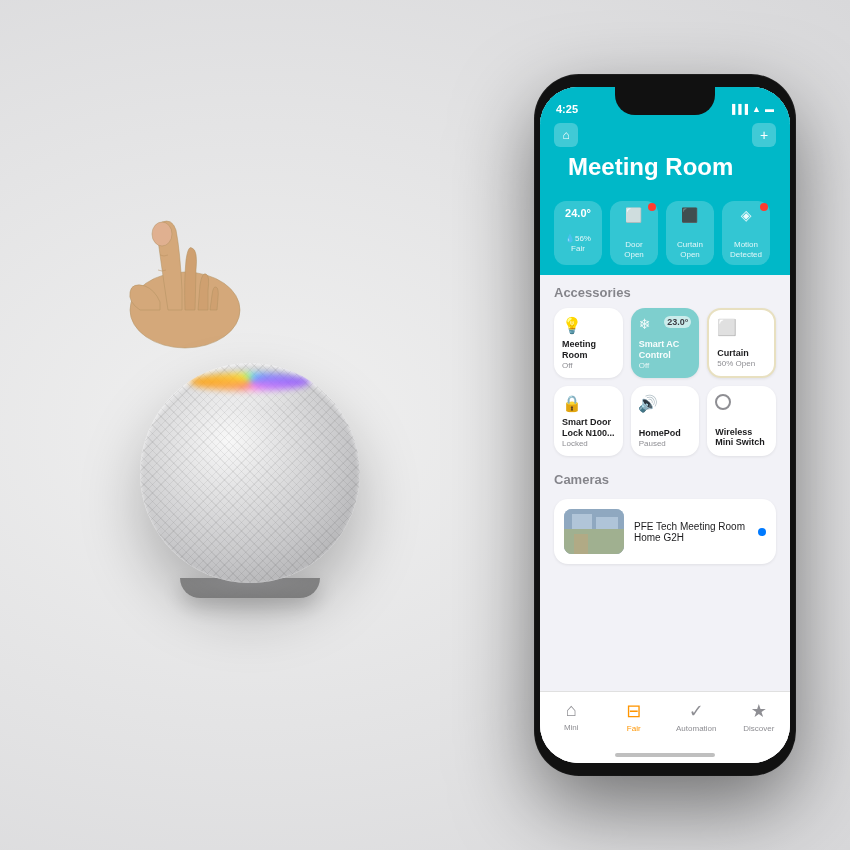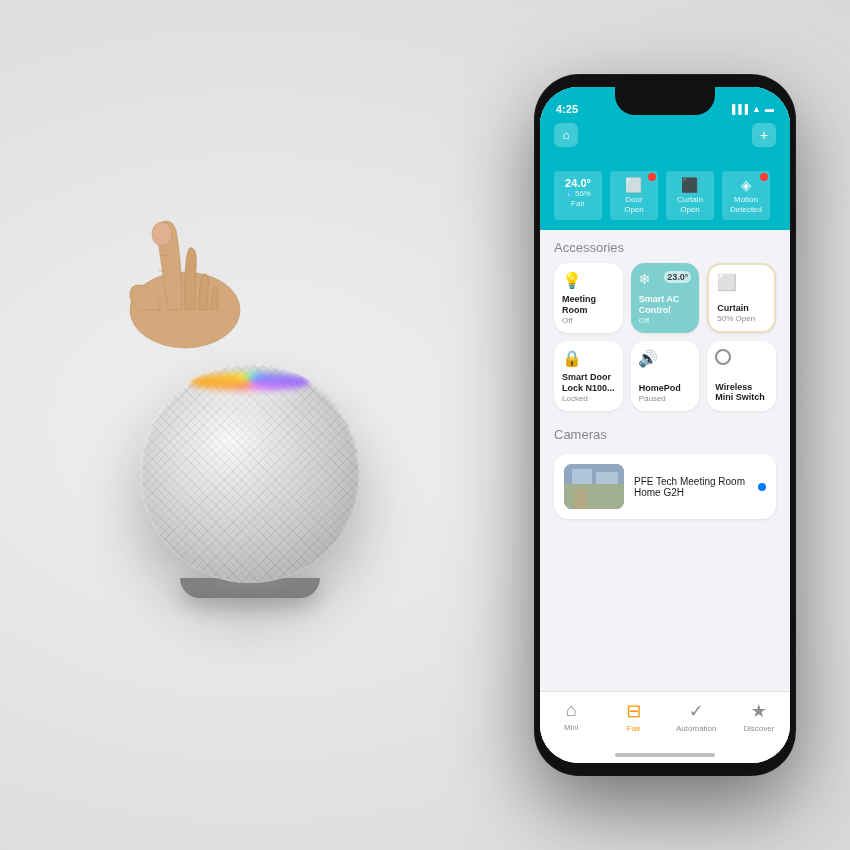--- a/index.html
+++ b/index.html
@@ -231,26 +231,27 @@
     
     .widgets-row {
       display: flex;
       gap: 8px;
       padding: 8px 14px 10px;
       background: #00b8c8;
     }
 
     .widget {
       background: rgba(255,255,255,0.2);
-      border-radius: 4px;
+      border-radius: 12px;
       padding: 6px 8px;
       display: flex;
       flex-direction: column;
       align-items: center;
       min-width: 48px;
+      gap: 15px;
     }
 
     .widget-main {
       font-size: 13px;
       font-weight: 700;
       color: white;
     }
 
     .widget-icon {
       font-size: 14px;
@@ -275,21 +276,21 @@
       right: 2px;
     }
 
     
     .section {
       padding: 10px 14px 6px;
     }
 
     .section-title {
       font-size: 13px;
-      font-weight: 400;
+      font-weight: 700;
       color: #3c3c43;
       margin-bottom: 8px;
       opacity: 0.6;
     }
 
     .accessories-grid {
       display: grid;
       grid-template-columns: 1fr 1fr 1fr;
       gap: 8px;
     }
@@ -510,20 +511,21 @@
 
           <div class="app-header">
             <div class="app-header-row">
               <div class="header-icon">
                 <span style="font-size:12px; color:white;">⌂</span>
               </div>
               <div class="header-icon">
                 <span style="font-size:14px; color:white;">+</span>
               </div>
             </div>
+            <div class="app-title">Meeting Room</div>
           </div>
 
           <div class="widgets-row">
 
             <div class="widget">
               <div class="widget-main" style="font-size:11px;">24.0°</div>
               <div class="widget-sub">💧56%<br>Fair</div>
             </div>
 
             <div class="widget" style="position:relative;">

